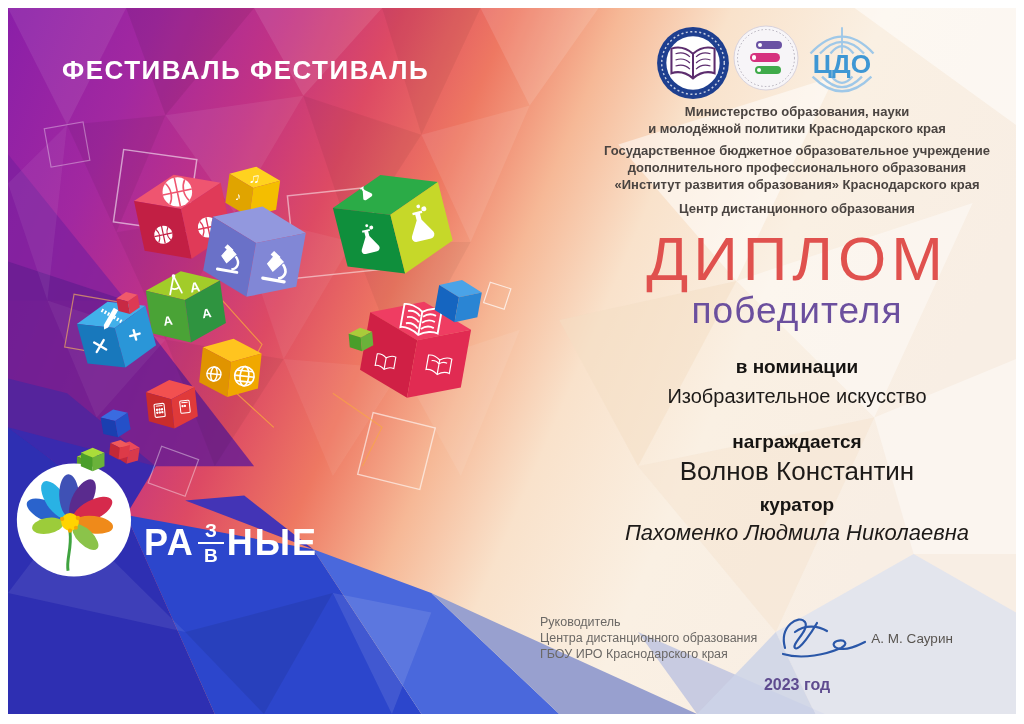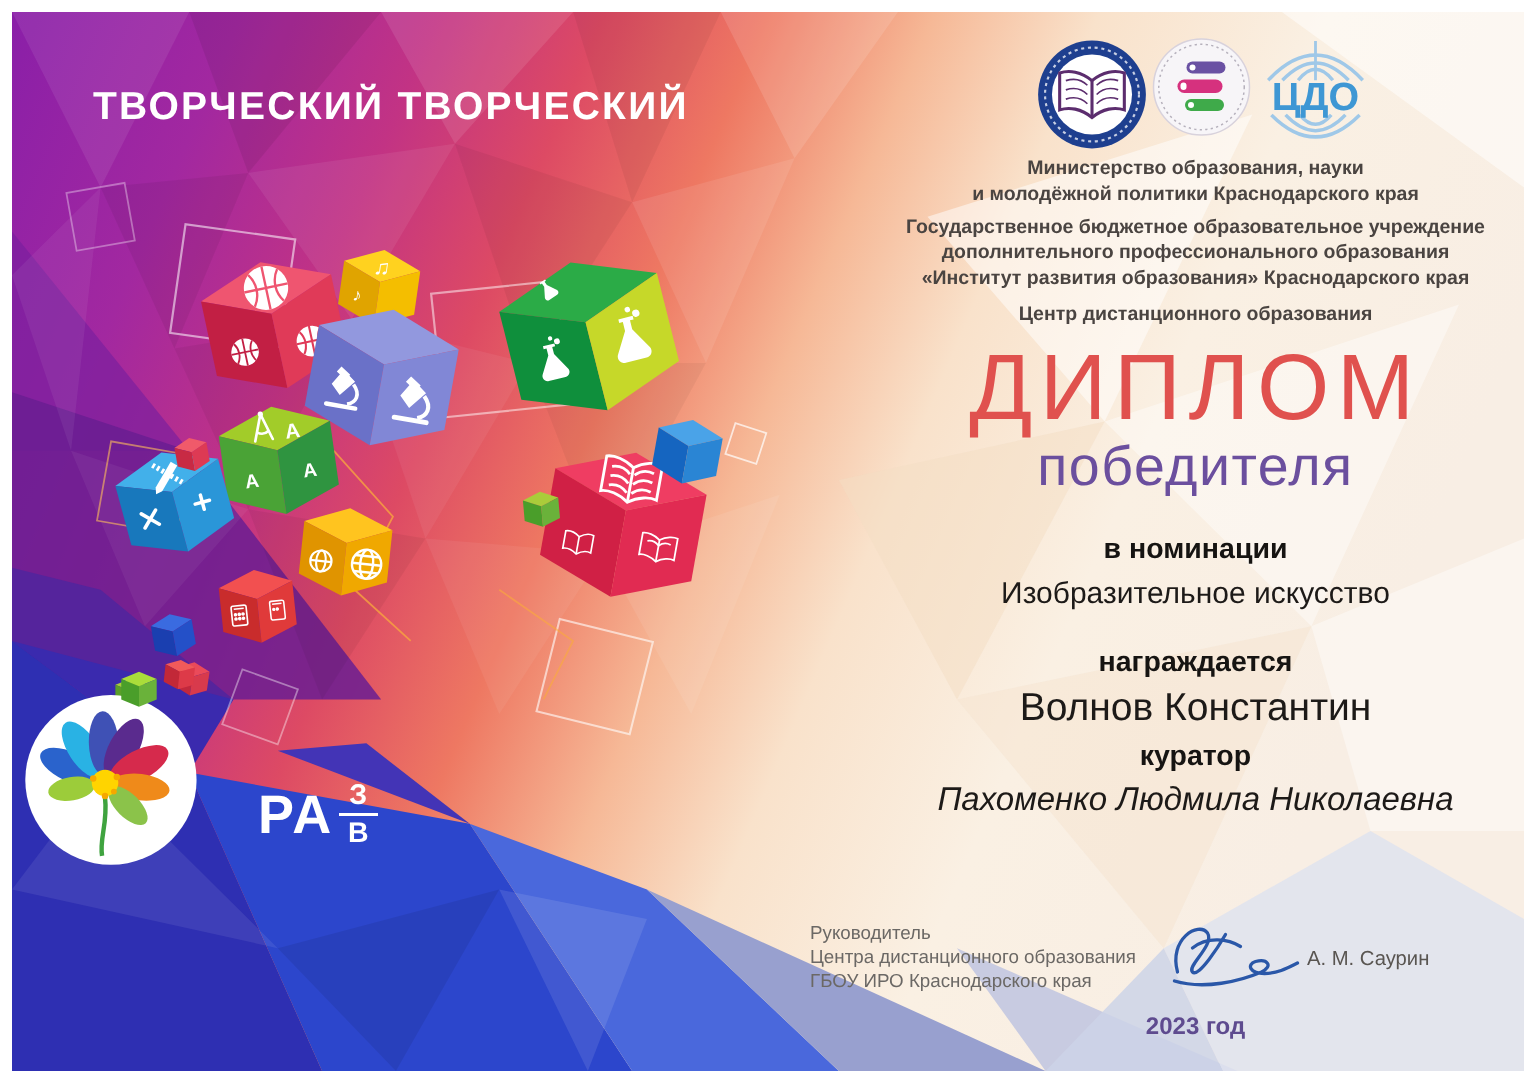--- a/index.html
+++ b/index.html
@@ -5,21 +5,21 @@
   html,body{margin:0;padding:0;background:#e8e8e8;}
   .page{position:relative;width:1024px;height:724px;background:#ffffff;overflow:hidden;
         font-family:"Liberation Sans",sans-serif;}
   .canvas{position:absolute;left:8px;top:8px;width:1008px;height:706px;overflow:hidden;background:#f8eee2;}
   .art{position:absolute;left:0;top:0;width:100%;height:100%;display:block;}
 
   .festival-title{position:absolute;left:54px;top:47px;color:#ffffff;font-size:26px;font-weight:800;
         letter-spacing:1.5px;white-space:nowrap;}
 
   .logos{position:absolute;left:646px;top:16px;width:300px;height:90px;display:flex;align-items:flex-start;
-        justify-content:center;}
+        justify-content:flex-start;}
 
   .right-col{position:absolute;left:554px;top:95px;width:470px;text-align:center;color:#3f3b39;}
   .pre{white-space:pre-line;}
   .ministry{font-size:13px;line-height:17px;font-weight:700;color:#4a4441;}
   .institution{font-size:13px;line-height:17px;font-weight:700;color:#4a4441;margin-top:5px;}
   .center-line{font-size:13px;line-height:17px;font-weight:700;color:#4a4441;margin-top:7px;}
   .diploma-title{font-size:62px;line-height:62px;font-weight:500;color:#e0514e;letter-spacing:5px;margin-top:11px;}
   .diploma-subtitle{font-size:37px;line-height:40px;font-weight:400;color:#6b4f9e;letter-spacing:1px;margin-top:1px;}
   .nomination-label{font-size:19px;line-height:22px;font-weight:700;color:#161412;margin-top:25px;}
   .nomination-value{font-size:20px;line-height:24px;color:#1d1a18;margin-top:6px;}
@@ -28,21 +28,21 @@
   .curator-label{font-size:19px;line-height:22px;font-weight:700;color:#161412;margin-top:7px;}
   .curator-name{font-size:22px;line-height:26px;font-style:italic;color:#1d1a18;margin-top:4px;}
 
   .sign-row{position:absolute;left:532px;top:600px;width:440px;display:flex;align-items:center;}
   .sign-position{font-size:12.5px;line-height:16px;color:#6b6865;text-align:left;}
   .sign-svg{width:100px;height:60px;margin-left:14px;flex:0 0 auto;}
   .signer{font-size:13.5px;color:#595551;white-space:nowrap;}
   .year{position:absolute;left:554px;top:668px;width:470px;text-align:center;font-size:16px;
         color:#5e4b8f;font-weight:600;}
 
-  .razvnye{position:absolute;left:164px;top:492px;height:86px;display:flex;align-items:center;color:#fff;font-weight:800;}
+  .razvnye{position:absolute;left:136px;top:492px;height:86px;display:flex;align-items:center;color:#fff;font-weight:800;}
   .razvnye .big{font-size:36px;letter-spacing:2px;line-height:36px;}
   .stack{display:flex;flex-direction:column;align-items:center;margin:0 3px;}
   .stack .sm{font-size:19px;line-height:19px;}
   .stack .bar{width:26px;height:2.5px;background:#fff;margin:1.5px 0;}
 </style>
 </head>
 <body>
 
 <div class="page">
 <div class="canvas">
@@ -337,29 +337,30 @@
             <polygon points="24,0 12,5 12,19 24,14" fill="#6ab23a"></polygon>
           </g>
       <g transform="translate(104,446) rotate(6)">
             <polygon points="0,0 10,-4 20,0 10,4" fill="#f05a5a"></polygon>
             <polygon points="0,0 10,4 10,16 0,12" fill="#c22838"></polygon>
             <polygon points="20,0 10,4 10,16 20,12" fill="#dd3a48"></polygon>
           </g>
     </g>
   </svg>
 
-  <div class="festival-title">ТВОРЧЕСКИЙ ТВОРЧЕСКИЙ</div>
+  <div class="festival-title">ФЕСТИВАЛЬ ФЕСТИВАЛЬ</div>
 
   <div class="razvnye">
     <span class="big">РА</span>
     <span class="stack">
       <span class="sm">З</span>
       <span class="bar"></span>
       <span class="sm">В</span>
     </span>
+    <span class="big">НЫЕ</span>
   </div>
 
   <div class="logos">
     <svg width="78" height="78" viewBox="0 0 76 76">
       <circle cx="38" cy="38" r="35" fill="#1e3f8f"></circle>
       <circle cx="38" cy="38" r="26" fill="#ffffff"></circle>
       <circle cx="38" cy="38" r="30.5" fill="none" stroke="#ffffff" stroke-width="1.4" stroke-dasharray="2 2.4" opacity="0.75"></circle>
       <g>
         <path d="M38 29 C31 23 23 22 17 24 L17 48 C23 46 31 47 38 53 C45 47 53 46 59 48 L59 24 C53 22 45 23 38 29 Z" fill="#ffffff" stroke="#5c2d6e" stroke-width="2"></path>
         <path d="M38 29 V53" stroke="#5c2d6e" stroke-width="2"></path>

